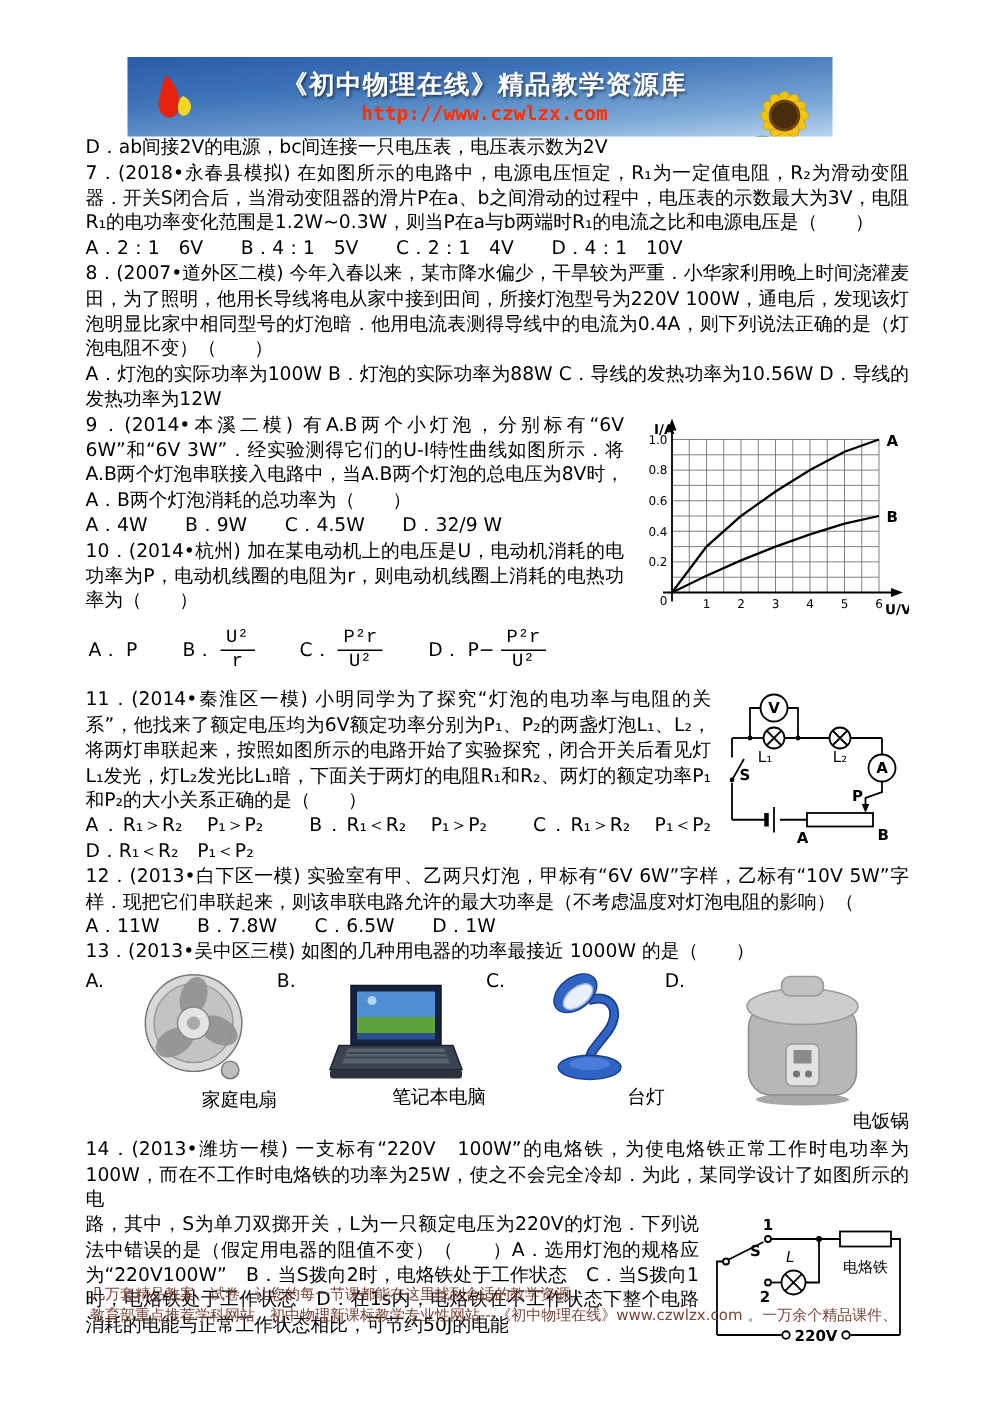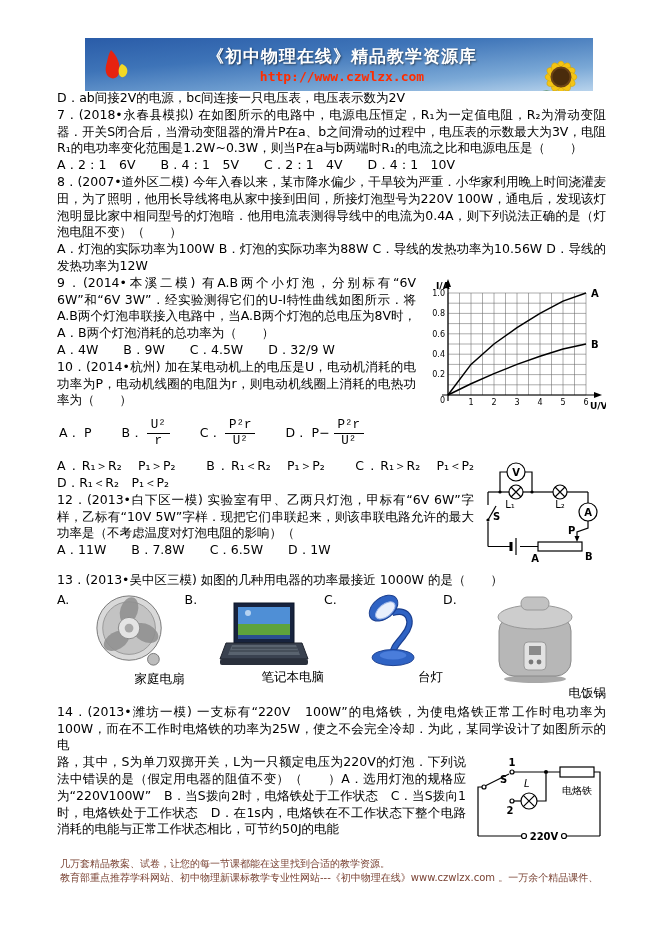--- a/index.html
+++ b/index.html
@@ -1,19 +1,19 @@
 <!DOCTYPE html>
 <html><head>
 <meta charset="utf-8">
 <style>
   html,body{margin:0;padding:0;background:#fff;}
   .page{position:relative;width:661px;height:936px;background:#fff;overflow:hidden;
         font-family:"DejaVu Sans","Liberation Sans",sans-serif;color:#000;}
   
-  .banner{position:absolute;left:85px;top:38px;width:508px;height:53px;overflow:hidden;
+  .banner{position:absolute;left:85px;top:38px;width:470px;height:53px;overflow:hidden;
           background:linear-gradient(175deg,#2a5ca8 0%,#3e74b8 35%,#7aa8d6 75%,#b8d3ec 100%);
           display:flex;align-items:center;}
   .banner-logo{margin-left:10px;flex:0 0 auto;}
   .banner-text{flex:1;text-align:center;margin-right:50px;}
   .banner-title{font-family:"DejaVu Serif","Liberation Serif",serif;font-size:17px;font-weight:bold;
                 color:#fff;letter-spacing:1px;text-shadow:1px 1px 2px rgba(0,0,0,.55);}
   .banner-url{font-family:"DejaVu Sans Mono","Liberation Mono",monospace;font-size:13px;
               font-weight:bold;color:#ff2d00;margin-top:1px;text-align:center;}
   .banner-sunflower{position:absolute;right:0;bottom:-8px;}
   
@@ -208,20 +208,21 @@
 
         <text class="ctext" x="30" y="48" text-anchor="middle">L₁</text>
         <text class="ctext" x="80" y="48" text-anchor="middle">L₂</text>
         <text class="ctext-b" x="13" y="60">S</text>
         <text class="ctext-b" x="88" y="74">P</text>
         <text class="ctext-b" x="55" y="102" text-anchor="middle">A</text>
         <text class="ctext-b" x="105" y="100">B</text>
       </svg>
     </div>
 
+    <p>11．(2014•秦淮区一模) 小明同学为了探究“灯泡的电功率与电阻的关系”，他找来了额定电压均为6V额定功率分别为P₁、P₂的两盏灯泡L₁、L₂，将两灯串联起来，按照如图所示的电路开始了实验探究，闭合开关后看见灯L₁发光，灯L₂发光比L₁暗，下面关于两灯的电阻R₁和R₂、两灯的额定功率P₁和P₂的大小关系正确的是（　　）</p>
     <p>A．R₁＞R₂　P₁＞P₂　　B．R₁＜R₂　P₁＞P₂　　C．R₁＞R₂　P₁＜P₂　　D．R₁＜R₂　P₁＜P₂</p>
 
     <p>12．(2013•白下区一模) 实验室有甲、乙两只灯泡，甲标有“6V 6W”字样，乙标有“10V 5W”字样．现把它们串联起来，则该串联电路允许的最大功率是（不考虑温度对灯泡电阻的影响）（</p>
     <p>A．11W　　B．7.8W　　C．6.5W　　D．1W</p>
 
     <p class="clear">13．(2013•吴中区三模) 如图的几种用电器的功率最接近 1000W 的是（　　）</p>
 
     <div class="appliance-row">
       <div class="appliance a-fan">
         <span class="opt-letter">A.</span>

